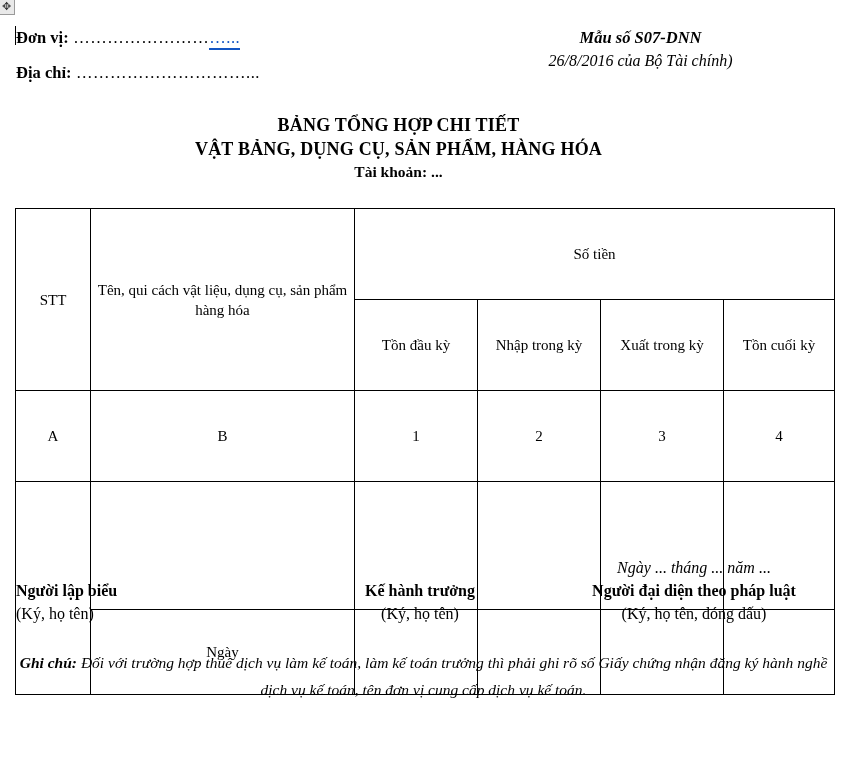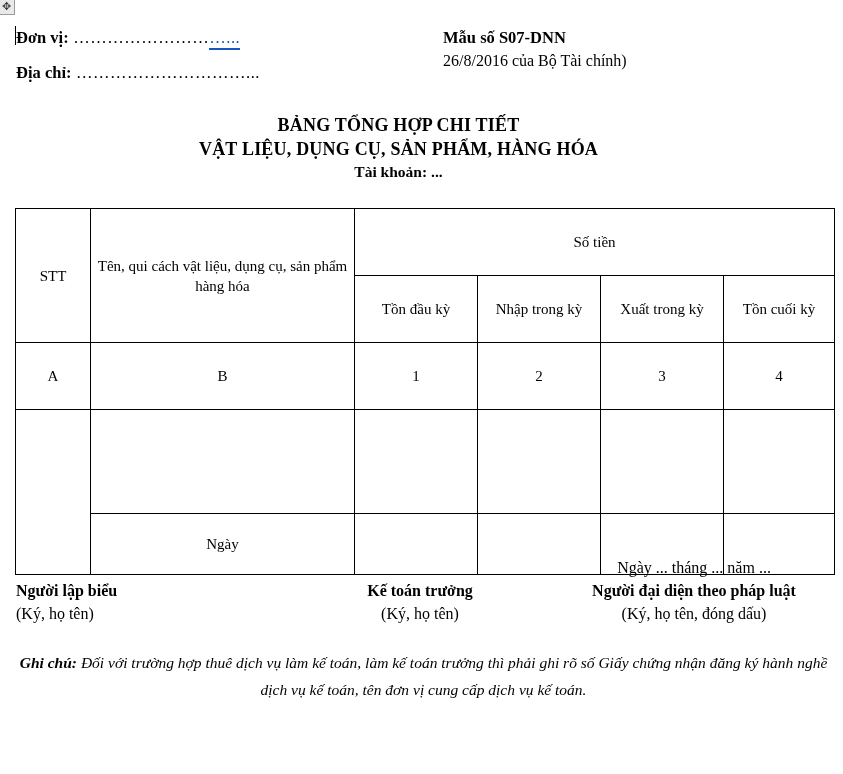--- a/index.html
+++ b/index.html
@@ -63,22 +63,24 @@
   }
   #unit-line { top: 28px; }
   #addr-line { top: 63px; }
 
   
   .form-ref {
     position: absolute;
     left: 443px;
     top: 27px;
     width: 395px;
+    text-align: center;
     font-size: 16px;
     line-height: 22.5px;
+    font-style: italic;
   }
   .form-ref .code {
     font-weight: bold;
     font-size: 16.5px;
   }
 
   
   .title-block {
     position: absolute;
     left: 0;
@@ -116,21 +118,21 @@
     top: 208px;
     width: 819px;
     border-collapse: collapse;
     table-layout: fixed;
     font-size: 15px;
   }
   .sheet-table td {
     border: 1px solid #000000;
     text-align: center;
     vertical-align: middle;
-    padding: 8px 4px;
+    padding: 20px 4px;
     line-height: 20px;
     font-family: Liberation Serif, serif;
   }
   .c-stt   { width: 75px; }
   .c-name  { width: 264px; }
   .c-open  { width: 123px; }
   .c-in    { width: 123px; }
   .c-out   { width: 123px; }
   .c-close { width: 111px; }
 
@@ -148,21 +150,21 @@
     width: 843px;
     height: 70px;
   }
   .sign-col {
     position: absolute;
     font-size: 16px;
     line-height: 23px;
   }
   .sign-col .role { font-weight: bold; }
   .sign-col .sub  { font-weight: normal; }
-  .sign-col .date { }
+  .sign-col .date { font-style: italic; }
 
   #sign-preparer {
     left: 16px;
     top: 23px;
     text-align: left;
   }
   #sign-chief {
     left: 290px;
     top: 23px;
     width: 260px;
@@ -207,21 +209,21 @@
   <span class="lbl">Địa chỉ:</span><span class="dots"> …………………………...</span>
 </div>
 
 <div class="form-ref">
   <div class="code">Mẫu số S07-DNN</div>
   <div>26/8/2016 của Bộ Tài chính)</div>
 </div>
 
 <div class="title-block">
   <div class="t1">BẢNG TỔNG HỢP CHI TIẾT</div>
-  <div class="t2">VẬT LIỆU, DỤNG CỤ, SẢN PHẨM, HÀNG HÓA</div>
+  <div class="t2">VẬT BẢNG, DỤNG CỤ, SẢN PHẨM, HÀNG HÓA</div>
   <div class="t3">Tài khoản: ...</div>
 </div>
 
 <table class="sheet-table">
   <colgroup>
     <col class="c-stt">
       <col class="c-name">
       <col class="c-open">
     <col class="c-in">
       <col class="c-out">
@@ -264,21 +266,21 @@
     </tr>
   </tbody>
 </table>
 
 <div class="sign-block">
   <div class="sign-col" id="sign-preparer">
     <div class="role">Người lập biểu</div>
     <div class="sub">(Ký, họ tên)</div>
   </div>
   <div class="sign-col" id="sign-chief">
-    <div class="role">Kế toán trưởng</div>
+    <div class="role">Kế hành trưởng</div>
     <div class="sub">(Ký, họ tên)</div>
   </div>
   <div class="sign-col" id="sign-legal">
     <div class="date">Ngày ... tháng ... năm ...</div>
     <div class="role">Người đại diện theo pháp luật</div>
     <div class="sub">(Ký, họ tên, đóng dấu)</div>
   </div>
 </div>
 
 <div class="footnote">

